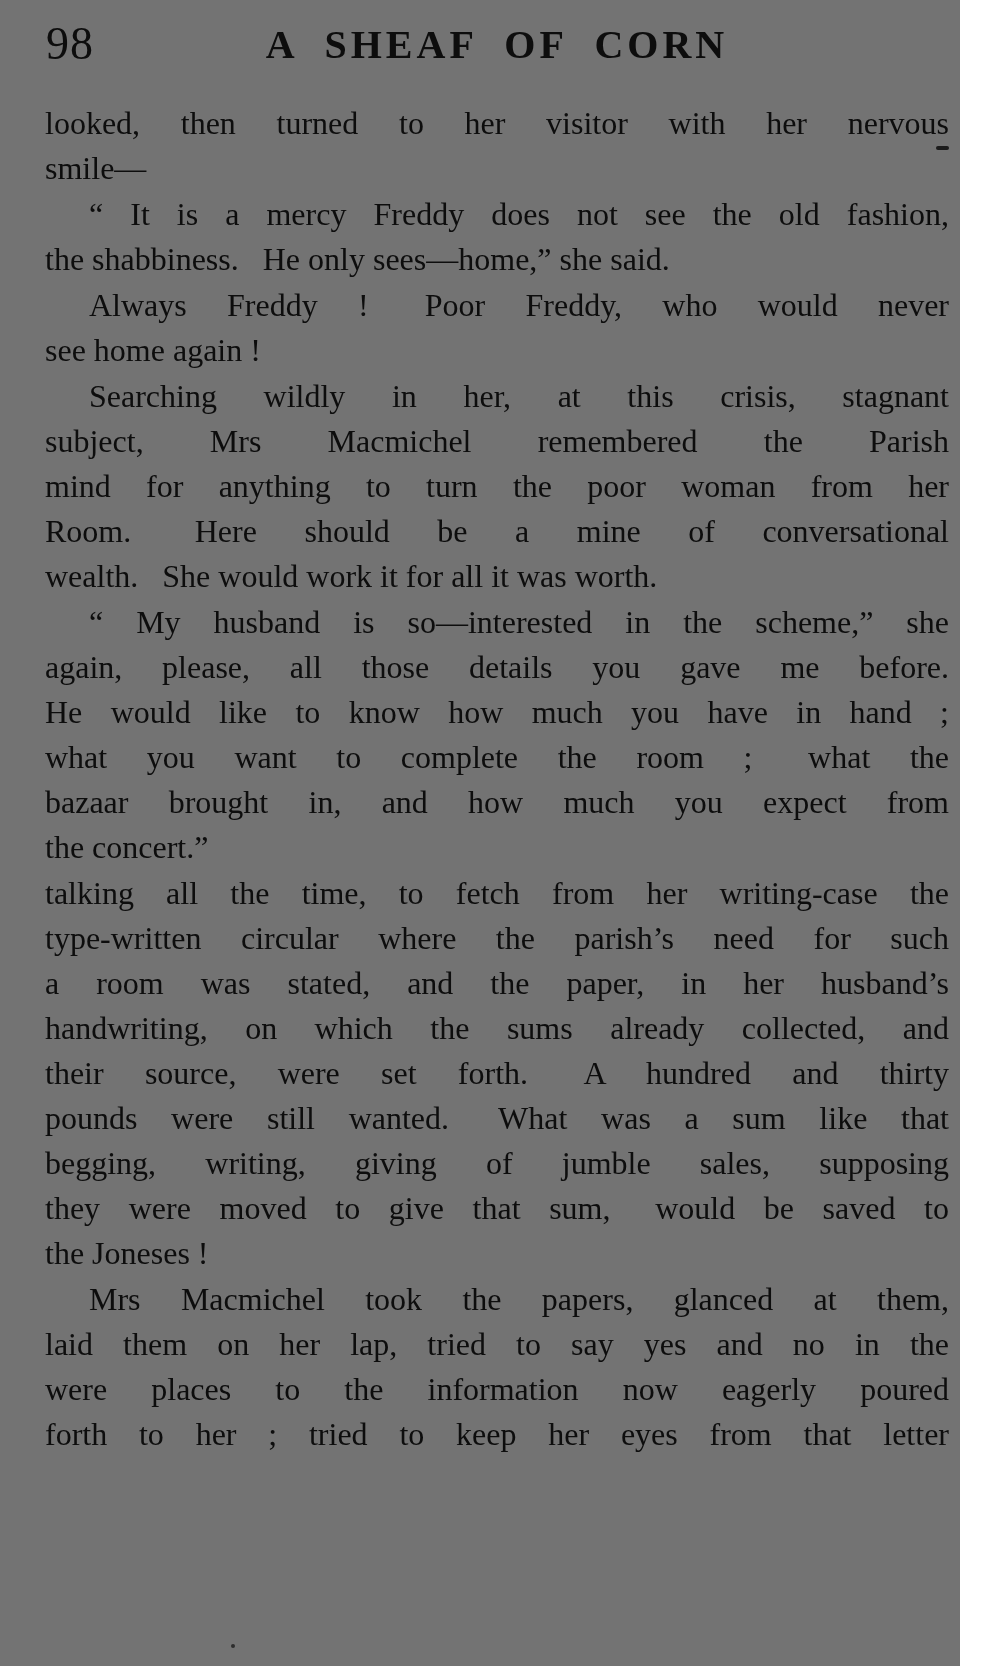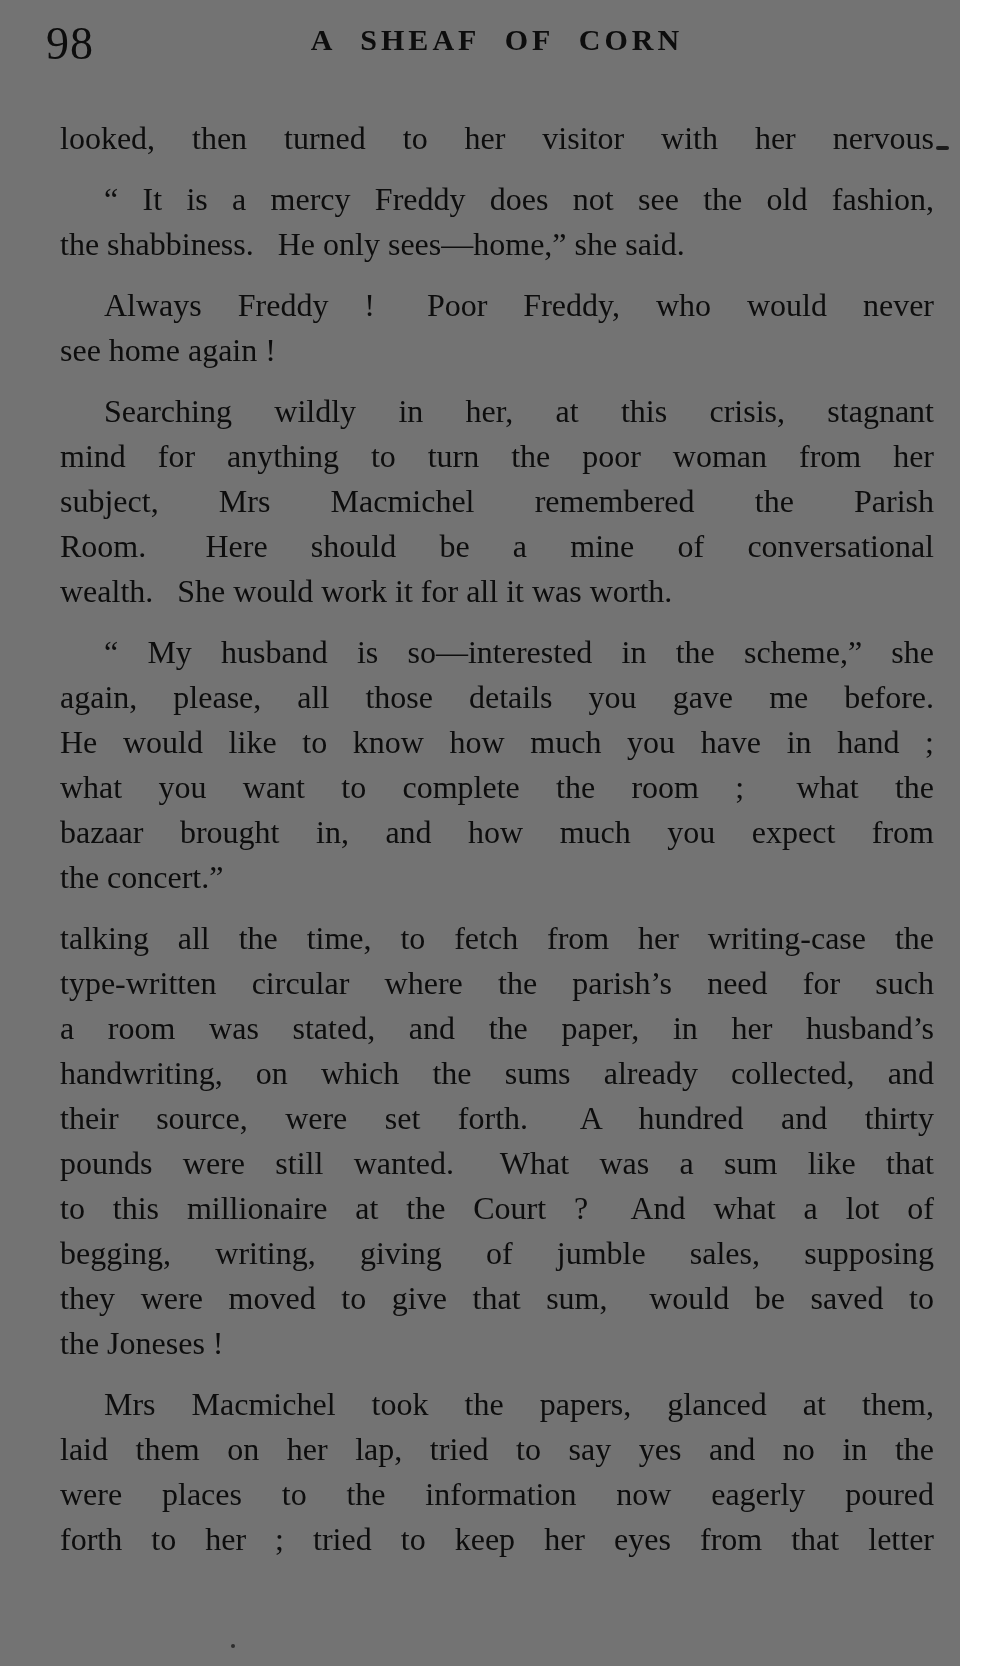--- a/index.html
+++ b/index.html
@@ -26,34 +26,34 @@
     font-size: 46px;
     line-height: 1;
     letter-spacing: 1px;
   }
   .running-title {
     position: absolute;
     left: 0;
     right: 0;
     top: 25px;
     text-align: center;
-    font-size: 30px;
+    font-size: 40px;
     line-height: 1;
     font-weight: 700;
     letter-spacing: 4px;
     word-spacing: 14px;
     white-space: nowrap;
   }
   .page-text {
     position: absolute;
     left: 44px;
     top: 100px;
     width: 906px;
   }
-  .para { margin: 16px; padding: 0; }
+  .para { margin: 1px; padding: 0; }
   .line {
     font-size: 32px;
     line-height: 45px;
     height: 45px;
     text-align: justify;
     text-align-last: justify;
     overflow: visible;
   }
   .line.indent { padding-left: 44px; }
   .line.endline { text-align-last: left; }
@@ -70,52 +70,52 @@
 
 <div class="page">
   <div class="page-header">
     <span class="pagenum">98</span>
     <span class="running-title">A SHEAF OF CORN</span>
   </div>
 
   <div class="page-text">
       <div class="para">
         <div class="line">looked, then turned to her visitor with her nervous</div>
+        <div class="line endline">smile—</div>
       </div>
       <div class="para">
         <div class="line indent">“ It is a mercy Freddy does not see the old fashion,</div>
         <div class="line endline">the shabbiness.  He only sees—home,” she said.</div>
       </div>
       <div class="para">
         <div class="line indent">Always Freddy !  Poor Freddy, who would never</div>
         <div class="line endline">see home again !</div>
       </div>
       <div class="para">
         <div class="line indent">Searching wildly in her, at this crisis, stagnant</div>
+        <div class="line">subject, Mrs Macmichel remembered the Parish</div>
         <div class="line">mind for anything to turn the poor woman from her</div>
-        <div class="line">subject, Mrs Macmichel remembered the Parish</div>
         <div class="line">Room.  Here should be a mine of conversational</div>
         <div class="line endline">wealth.  She would work it for all it was worth.</div>
       </div>
       <div class="para">
         <div class="line indent">“ My husband is so—interested in the scheme,” she</div>
         <div class="line">again, please, all those details you gave me before.</div>
         <div class="line">He would like to know how much you have in hand ;</div>
         <div class="line">what you want to complete the room ;  what the</div>
         <div class="line">bazaar brought in, and how much you expect from</div>
         <div class="line endline">the concert.”</div>
       </div>
       <div class="para">
         <div class="line">talking all the time, to fetch from her writing-case the</div>
         <div class="line">type-written circular where the parish’s need for such</div>
         <div class="line">a room was stated, and the paper, in her husband’s</div>
         <div class="line">handwriting, on which the sums already collected, and</div>
         <div class="line">their source, were set forth.  A hundred and thirty</div>
         <div class="line">pounds were still wanted.  What was a sum like that</div>
-        <div class="line">to this millionaire at the Court ?  And what a lot of</div>
         <div class="line">begging, writing, giving of jumble sales, supposing</div>
         <div class="line">they were moved to give that sum,  would be saved to</div>
         <div class="line endline">the Joneses !</div>
       </div>
       <div class="para">
         <div class="line indent">Mrs Macmichel took the papers, glanced at them,</div>
         <div class="line">laid them on her lap, tried to say yes and no in the</div>
         <div class="line">were places to the information now eagerly poured</div>
         <div class="line">forth to her ; tried to keep her eyes from that letter</div>
       </div>

